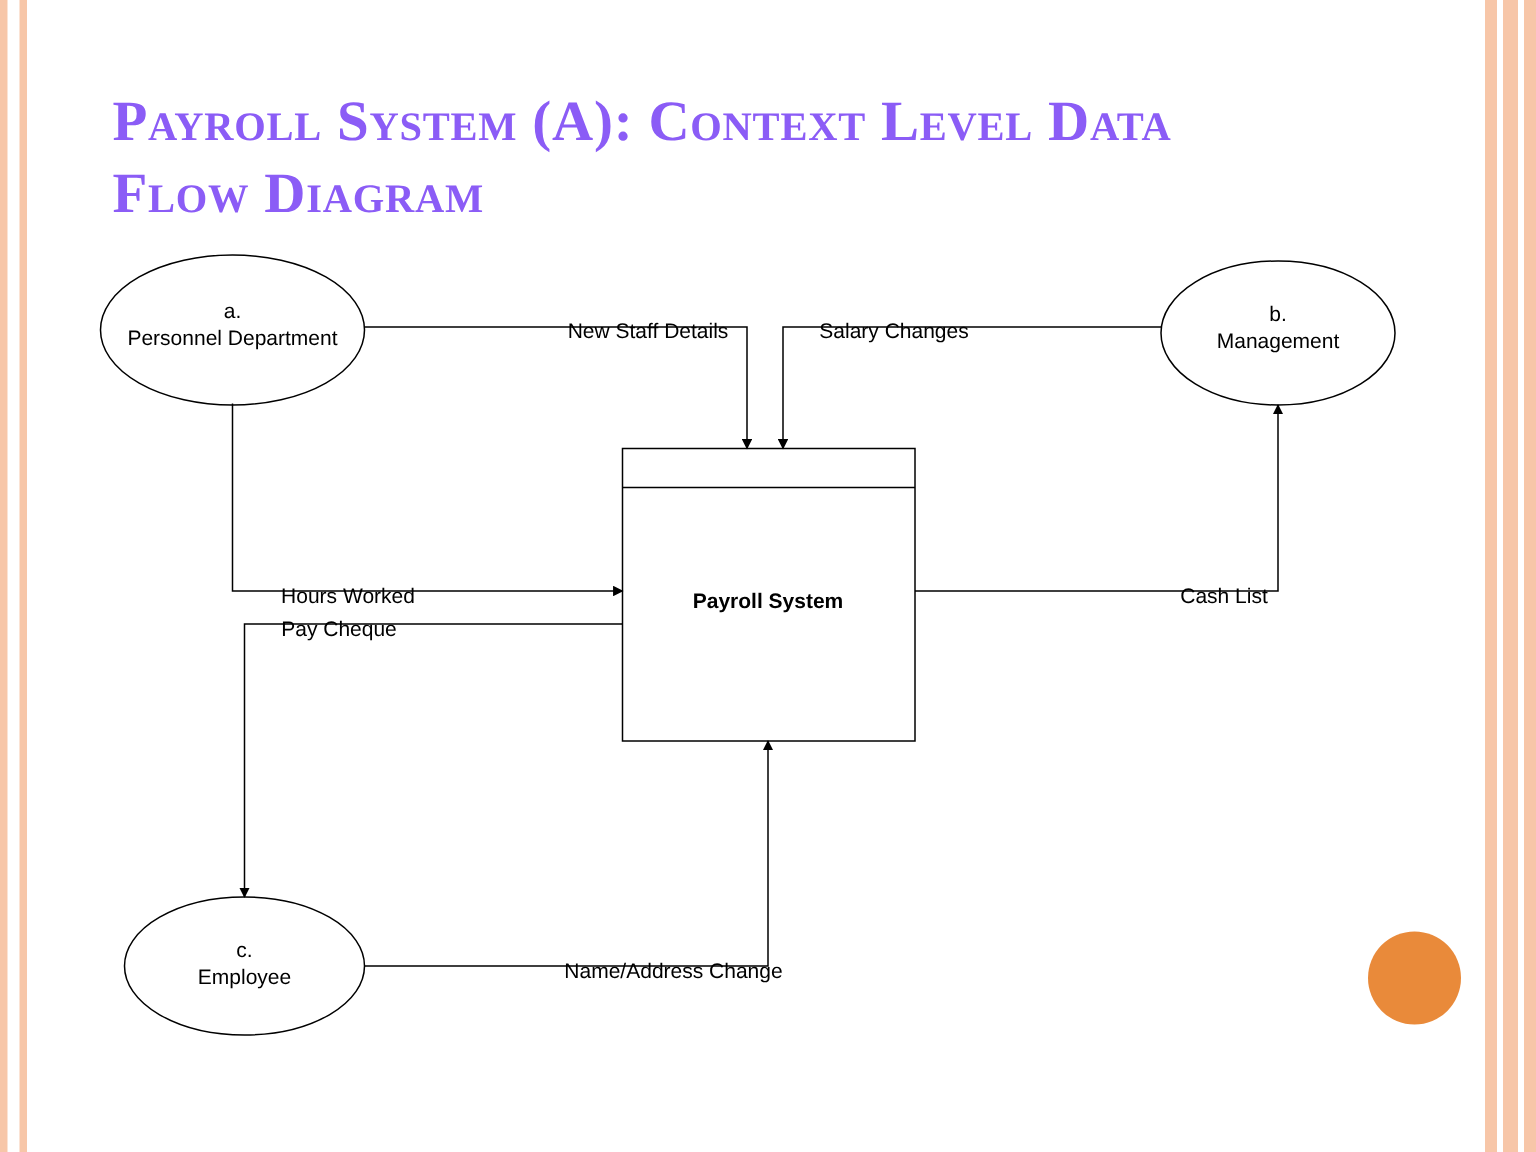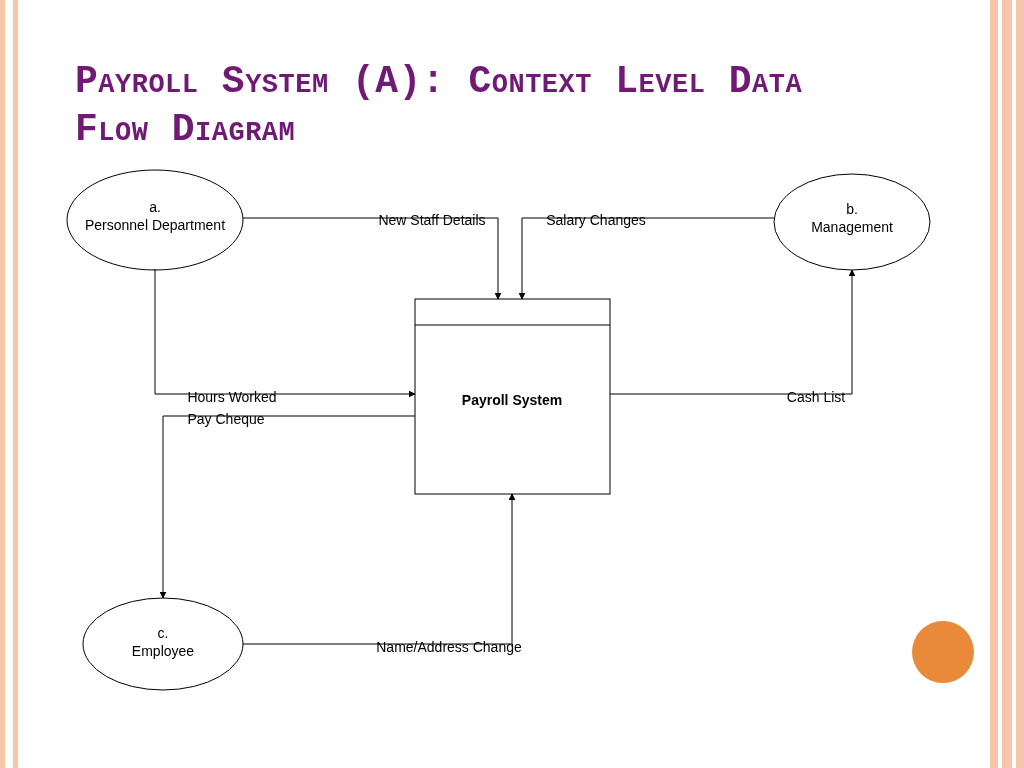--- a/index.html
+++ b/index.html
@@ -40,24 +40,23 @@
       right: 12px; top: 0;
       width: 10px; height: 768px;
       background: #f7c6a8;
     }
     .title {
       position: absolute;
       left: 75px; top: 58px;
       width: 800px;
       font-size: 38px;
       line-height: 1.25;
-      color: #701a75;
+      color: #8b5cf6;
       font-variant: small-caps;
       letter-spacing: 0.5px;
-      font-family: Liberation Mono, monospace;
     }
     .orange-dot {
       position: absolute;
       right: 50px;
       bottom: 85px;
       width: 62px; height: 62px;
       border-radius: 50%;
       background: #e98a3a;
     }
     svg.diagram {

